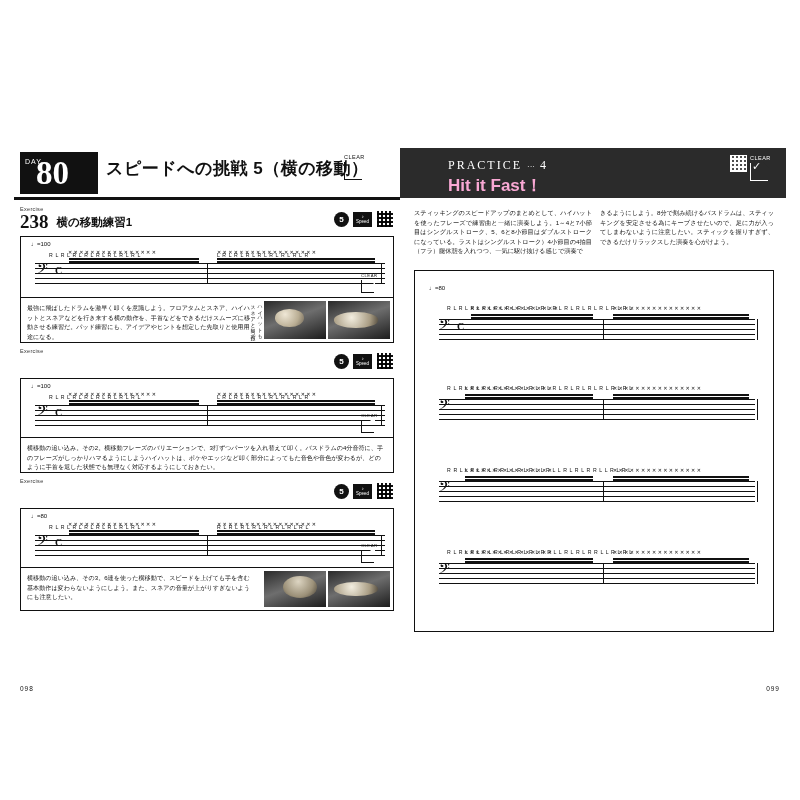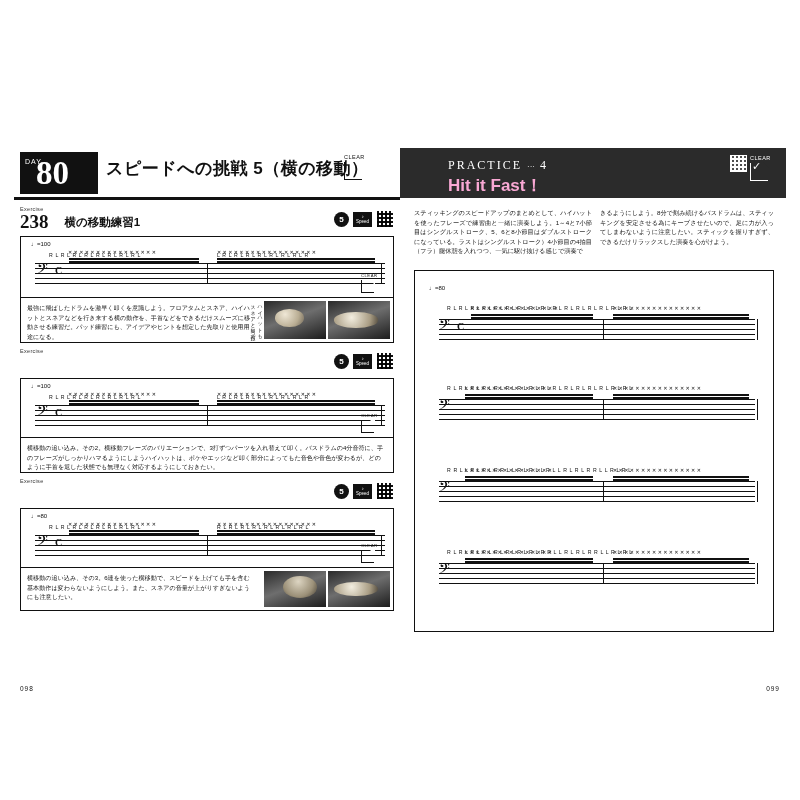--- a/index.html
+++ b/index.html
@@ -18,21 +18,21 @@
   .day-title{position:absolute;left:92px;top:9px;font-size:17px;font-weight:bold;color:#111;letter-spacing:0.5px;}
   .clear-top{position:absolute;left:330px;top:6px;width:40px;height:40px;}
   .clear-lbl{font-size:5.5px;color:#111;letter-spacing:0.5px;text-align:left;}
   .clear-box{width:17px;height:17px;border:1.2px solid #111;border-top:none;border-right:none;position:relative;margin-top:2px;}
   .clear-box:after{content:"";position:absolute;right:-1px;top:-1px;width:0;height:0;border-left:6px solid transparent;border-top:6px solid #fff;}
   .hr-dark{position:absolute;left:0;top:49px;width:386px;height:3px;background:#111;}
 
   
   .ex{position:absolute;left:6px;width:374px;}
   .ex-label{font-size:5.5px;color:#333;letter-spacing:.3px;}
-  .ex-head{display:flex;align-items:flex-end;gap:16px;}
+  .ex-head{display:flex;align-items:flex-end;gap:8px;}
   .ex-num{font-size:19px;font-weight:bold;font-family:"Liberation Serif",serif;line-height:19px;color:#111;}
   .ex-name{font-size:11.5px;font-weight:bold;color:#111;padding-bottom:1px;}
   .ex-badges{position:absolute;right:0;top:4px;display:flex;align-items:center;gap:4px;}
   .circ{width:15px;height:15px;border-radius:50%;background:#111;color:#fff;font-size:8px;display:flex;align-items:center;justify-content:center;font-weight:bold;}
   .spd{width:19px;height:15px;background:#111;color:#fff;font-size:4.5px;display:flex;flex-direction:column;align-items:center;justify-content:center;line-height:5px;}
   .qr{width:16px;height:16px;background:
      repeating-linear-gradient(90deg,#111 0 2px,#fff 2px 4px),
      repeating-linear-gradient(0deg,#111 0 2px,#fff 2px 4px);
      background-blend-mode:multiply;border:1px solid #fff;}
 

